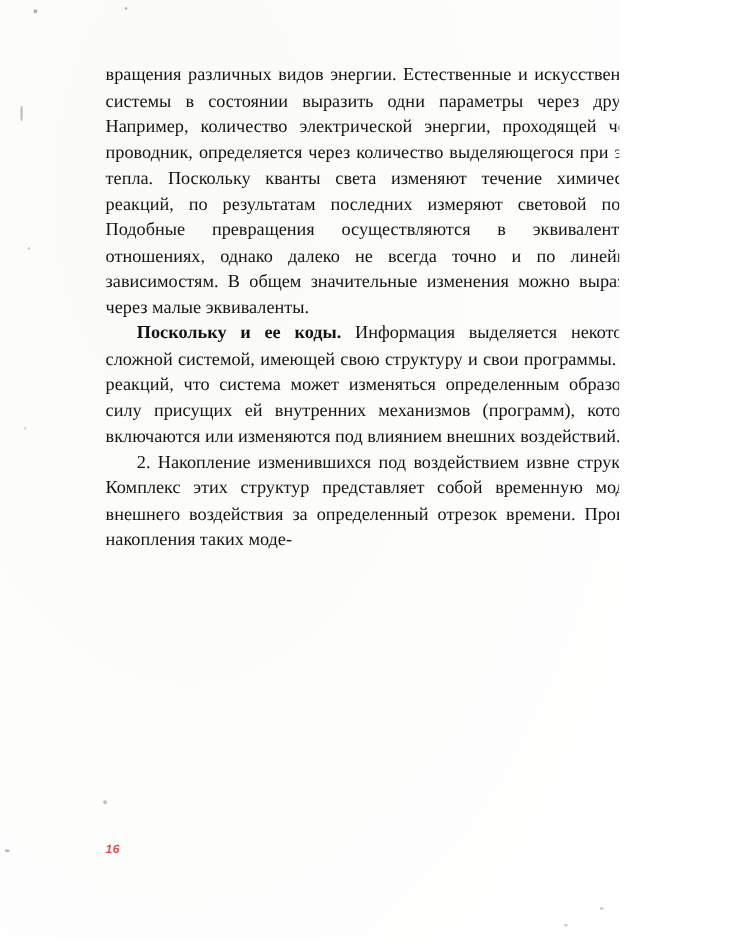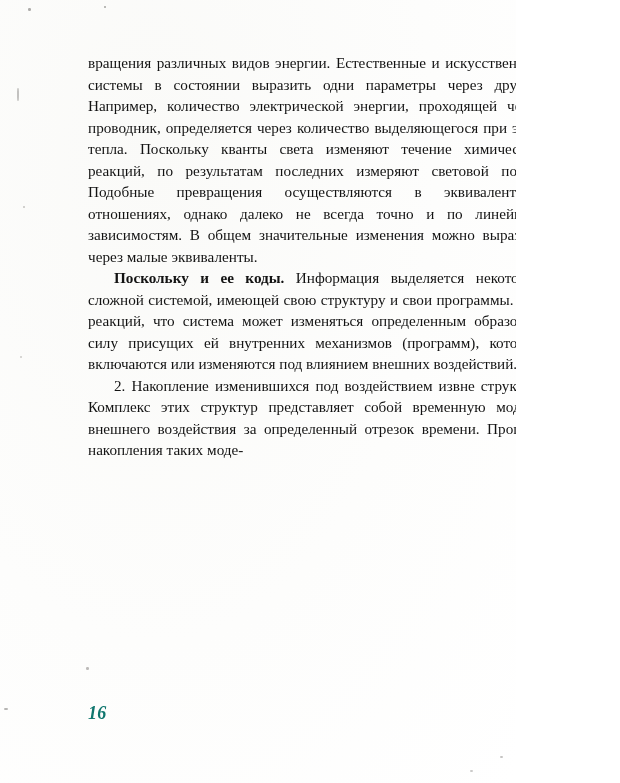--- a/index.html
+++ b/index.html
@@ -95,25 +95,25 @@
   }
 
   .run-head {
     font-weight: bold;
   }
 
   #page-number {
     position: absolute;
     left: 88px;
     top: 703px;
-    font-family: Liberation Serif, serif;
-    font-size: 18px;
+    font-family: Liberation Sans, sans-serif;
+    font-size: 10px;
     font-weight: bold;
     font-style: italic;
-    color: #0f766e;
+    color: #ef4444;
     letter-spacing: 0.3px;
   }
 </style>
 </head>
 <body>
 
 <div id="page">
 
   <div id="paper-tint"></div>
 

